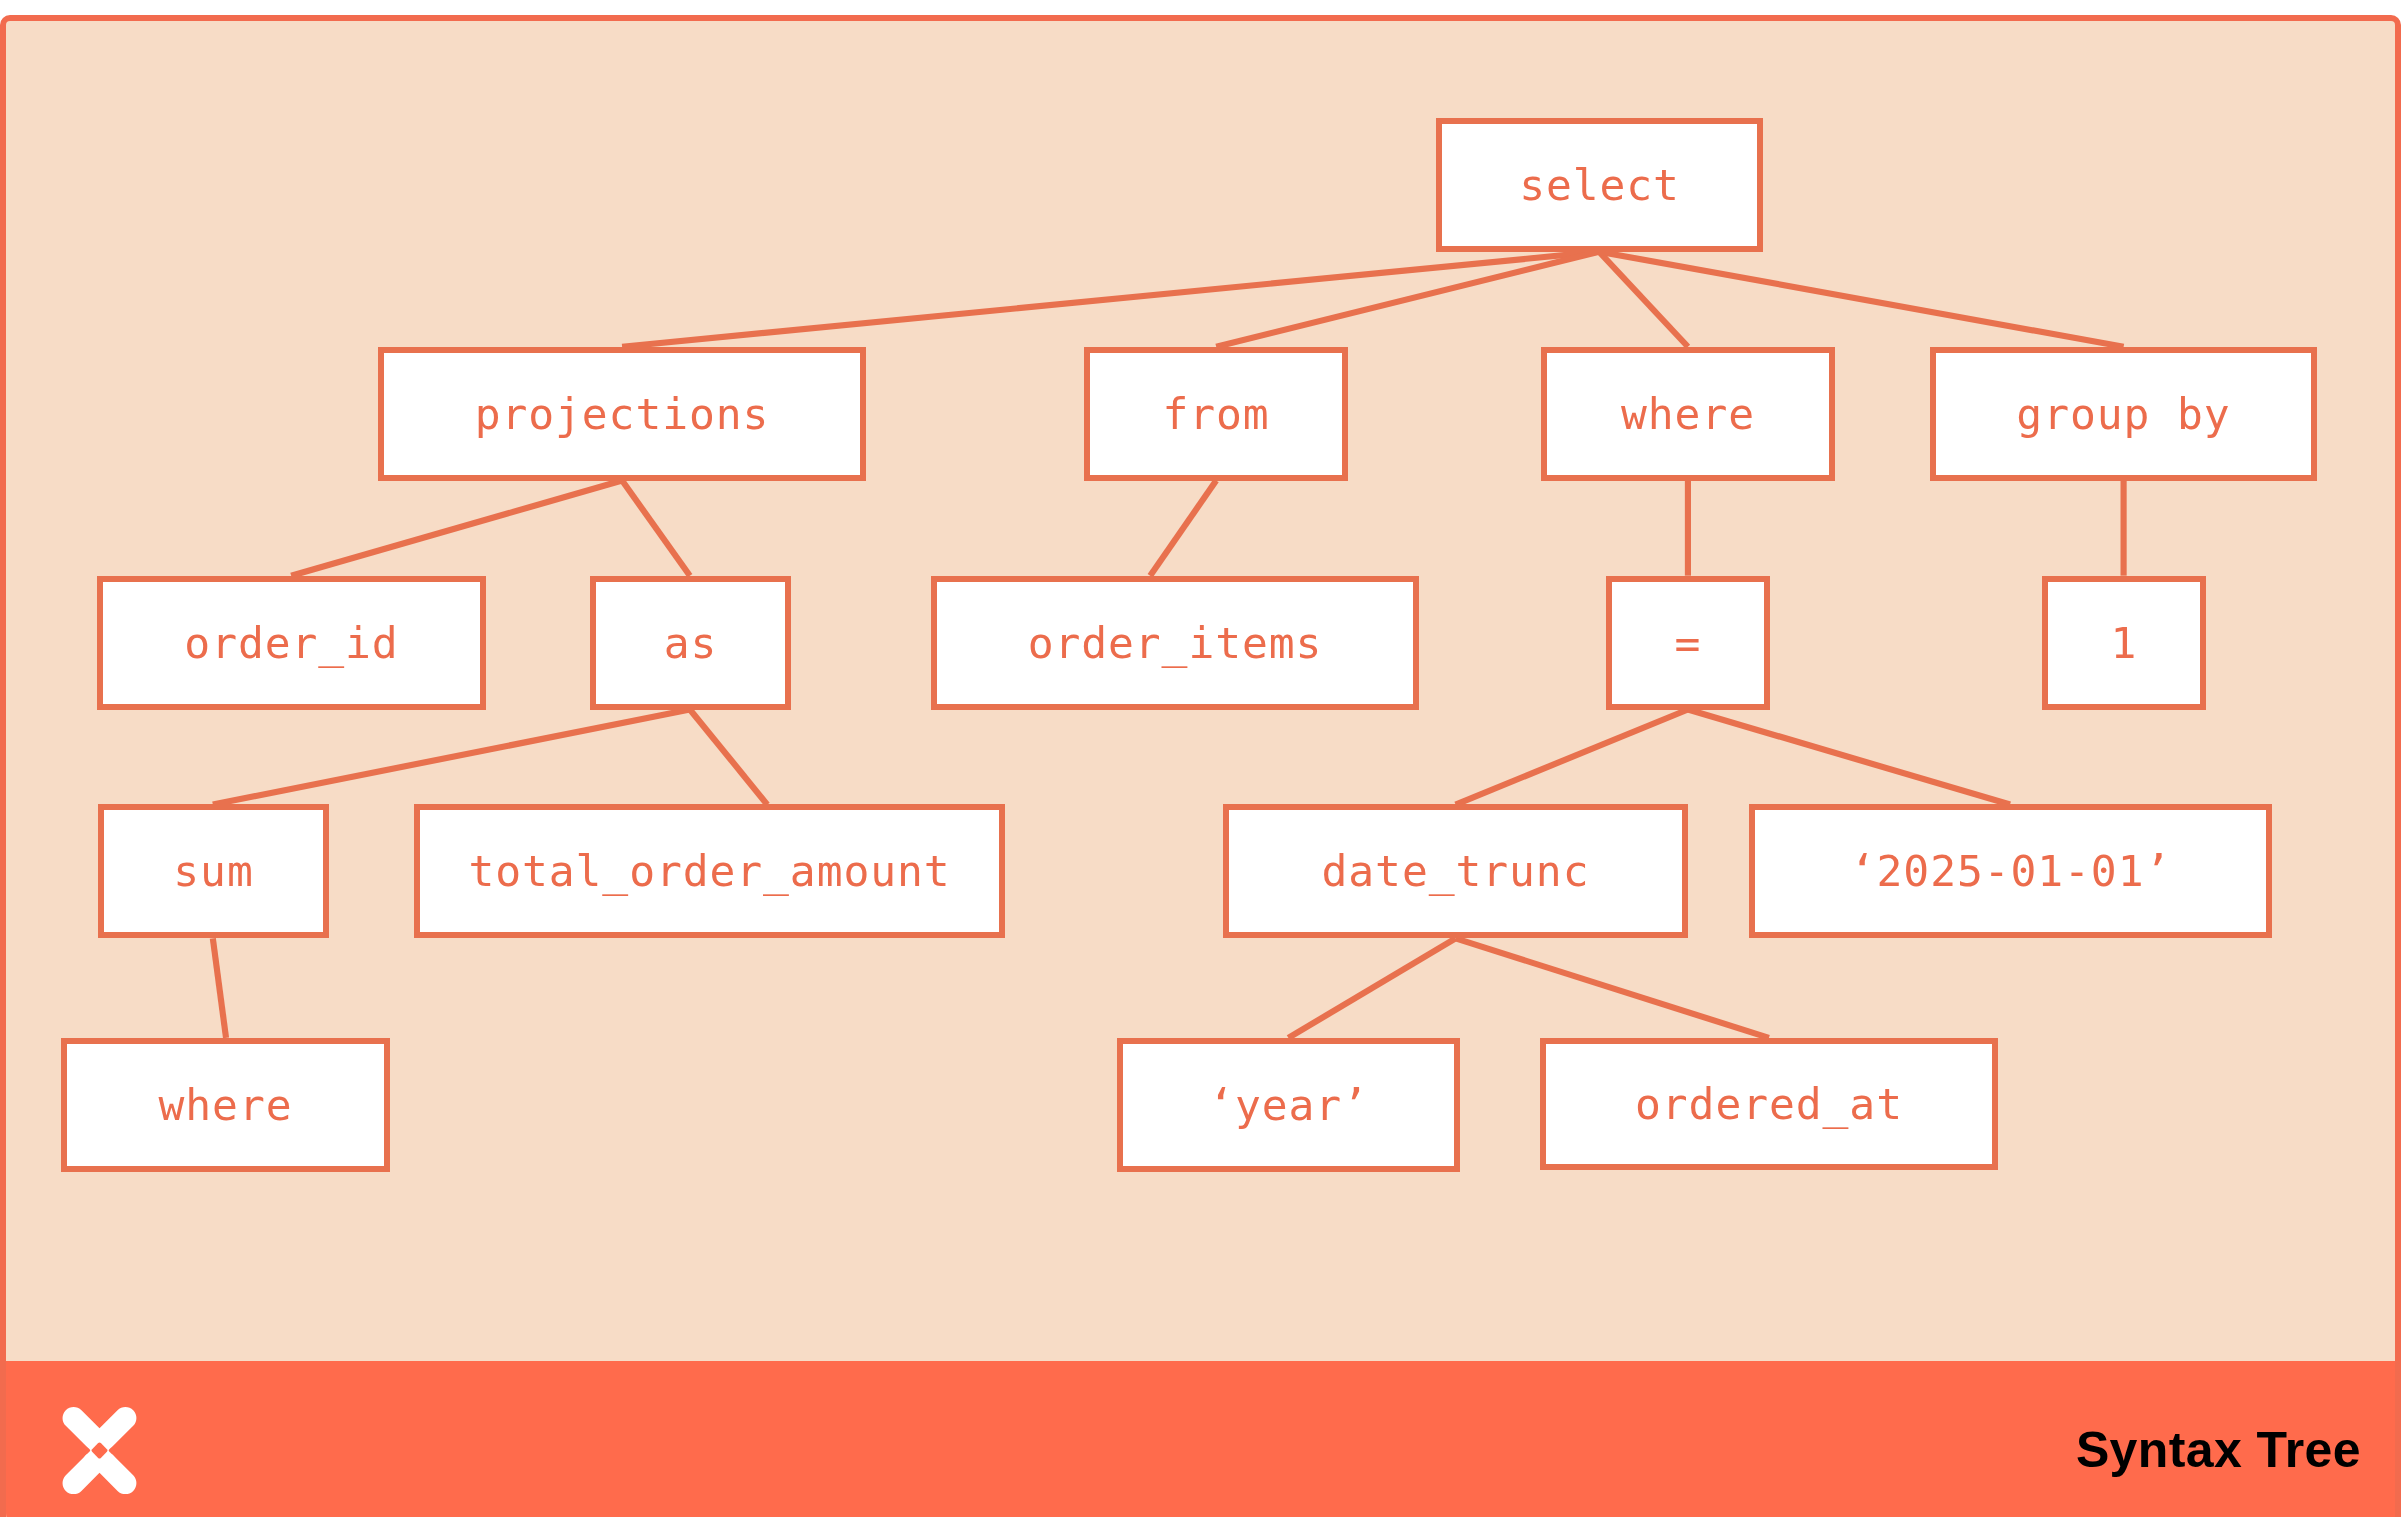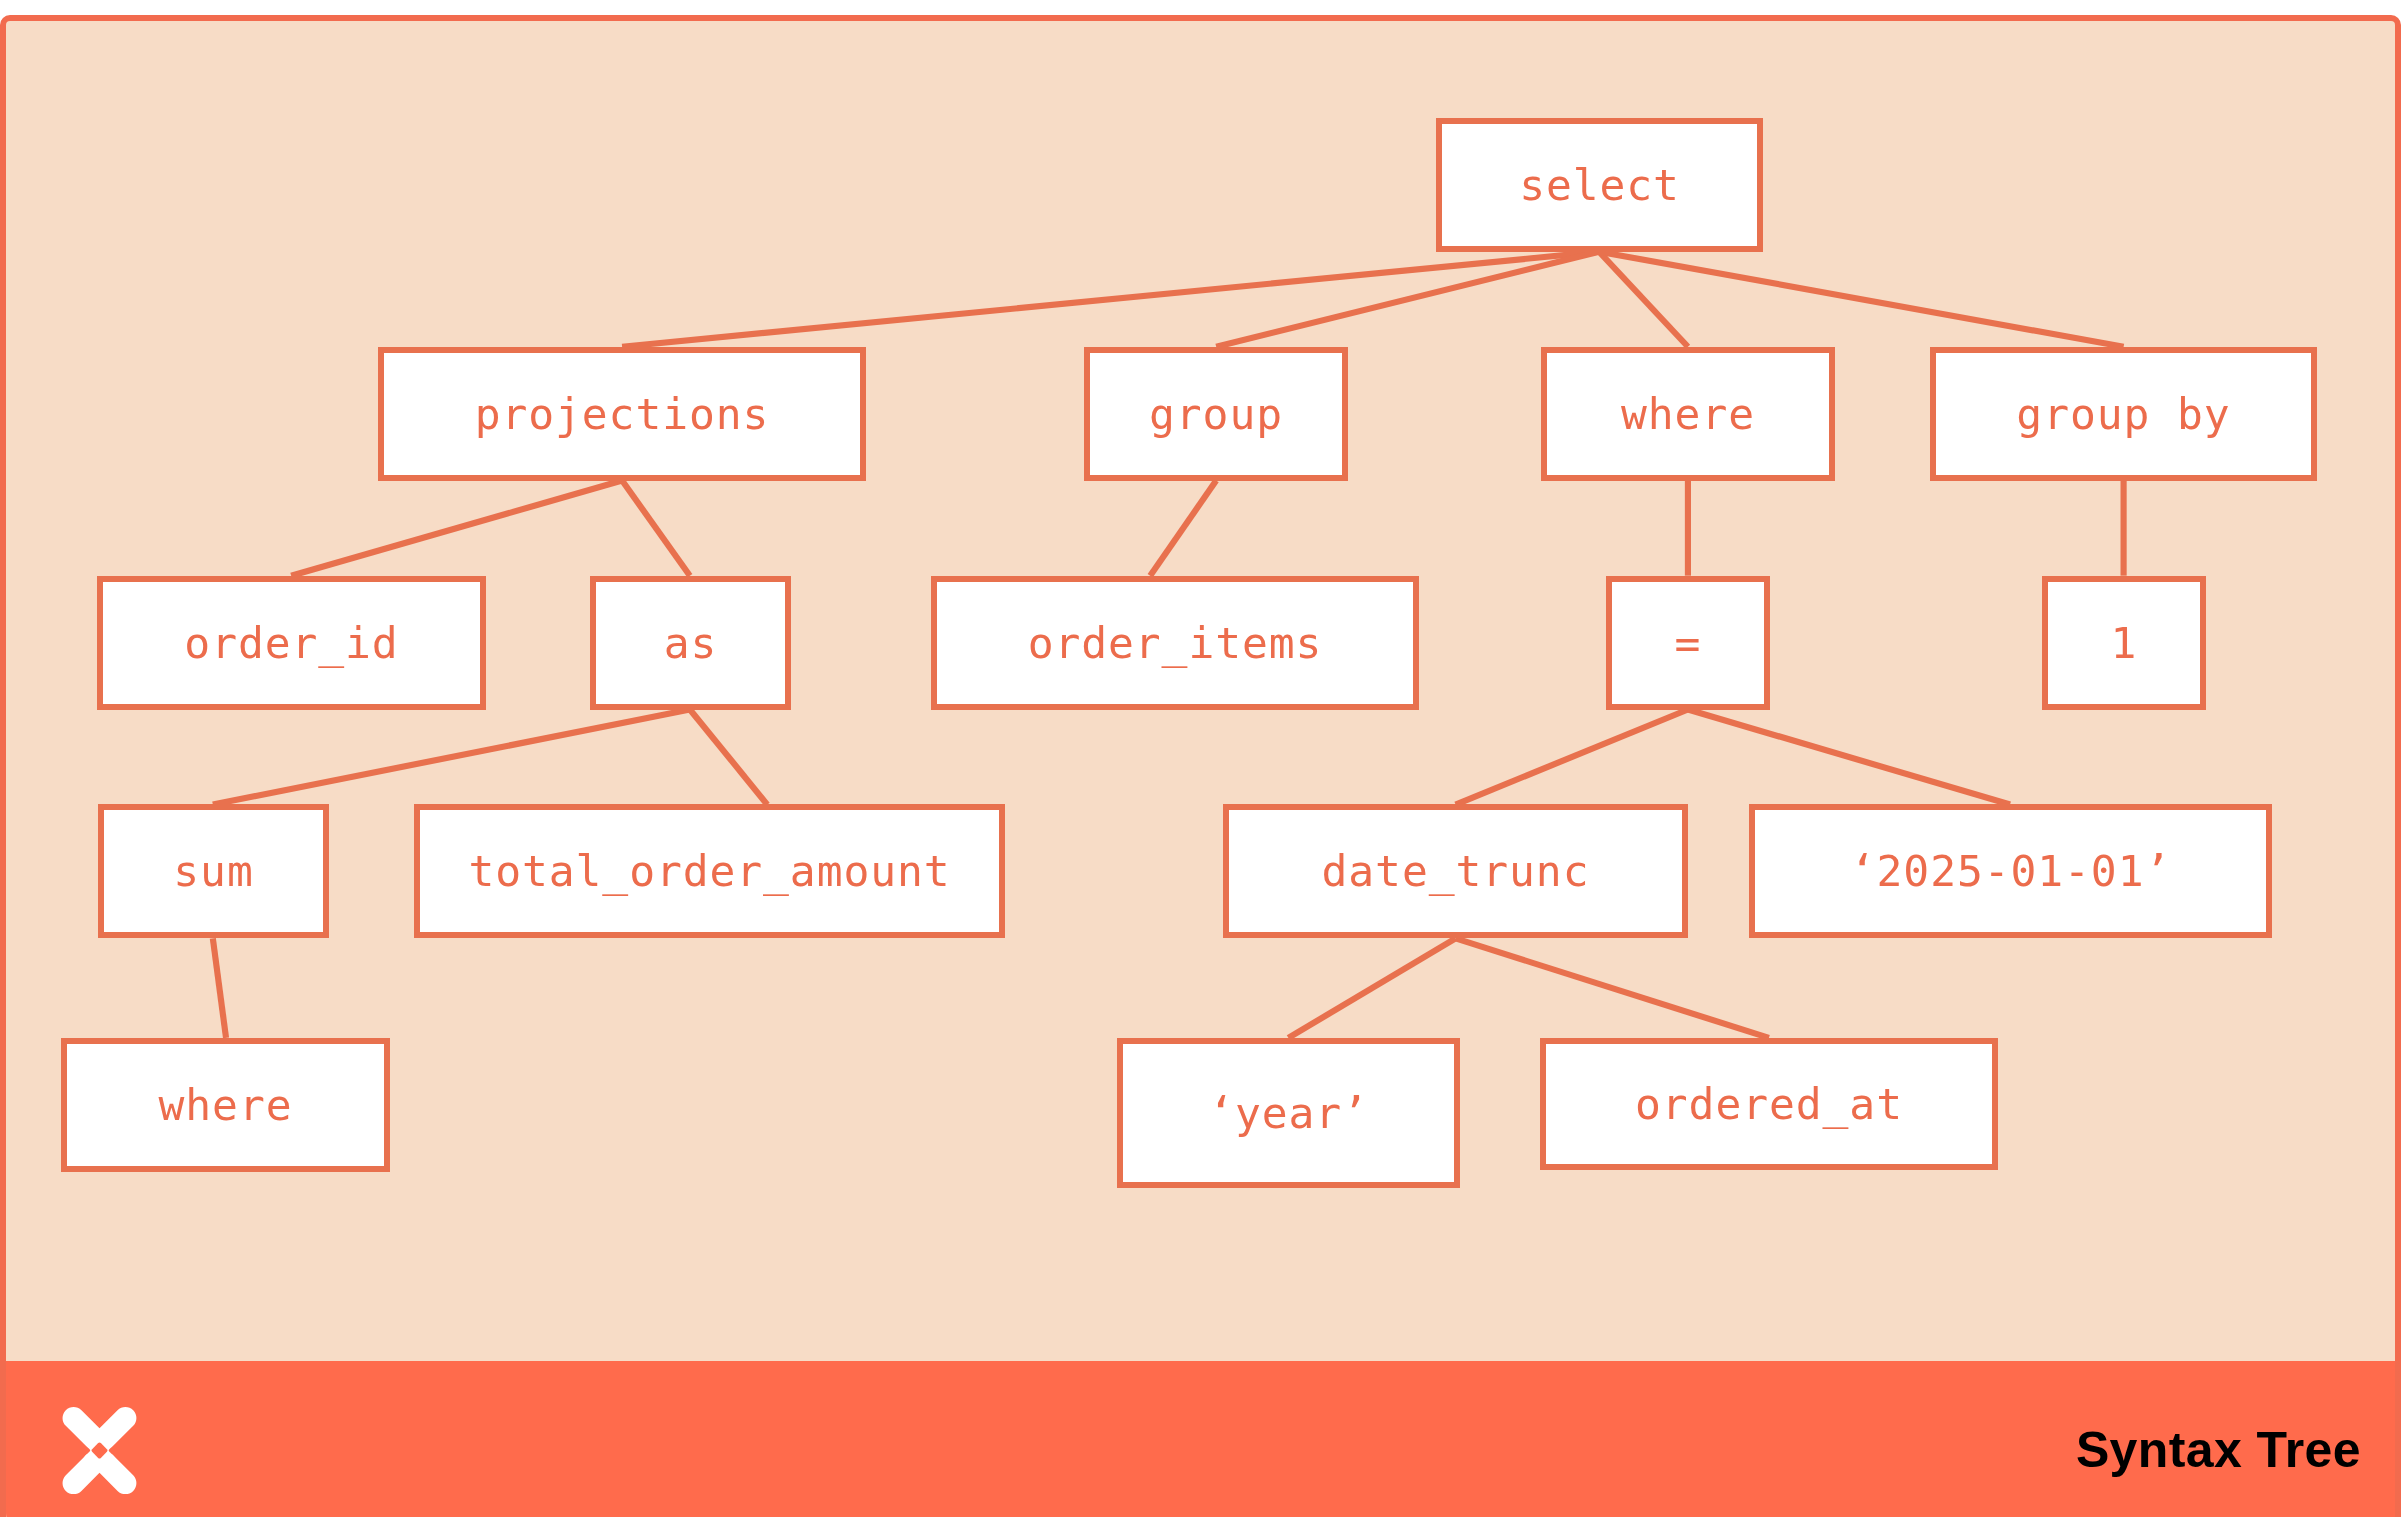--- a/index.html
+++ b/index.html
@@ -106,21 +106,21 @@
           <line x1="1647" y1="1042" x2="2003" y2="1155" stroke="#E8714E" stroke-width="7"></line>
         </svg>
       <div id="nodes">
           <div class="node" style="left: 1430px; top: 97px; width: 327px; height: 134px;">
             <span>select</span>
           </div>
           <div class="node" style="left: 372px; top: 326px; width: 488px; height: 134px;">
             <span>projections</span>
           </div>
           <div class="node" style="left: 1078px; top: 326px; width: 264px; height: 134px;">
-            <span>group</span>
+            <span>from</span>
           </div>
           <div class="node" style="left: 1535px; top: 326px; width: 294px; height: 134px; justify-content: center;">
             <span>where</span>
           </div>
           <div class="node" style="left: 1924px; top: 326px; width: 387px; height: 134px;">
             <span>group by</span>
           </div>
           <div class="node" style="left: 91px; top: 555px; width: 389px; height: 134px;">
             <span>order_id</span>
           </div>
@@ -144,21 +144,21 @@
           </div>
           <div class="node" style="left: 1217px; top: 783px; width: 465px; height: 134px;">
             <span>date_trunc</span>
           </div>
           <div class="node" style="left: 1743px; top: 783px; width: 523px; height: 134px; text-align: center;">
             <span>‘2025-01-01’</span>
           </div>
           <div class="node" style="left: 55px; top: 1017px; width: 329px; height: 134px;">
             <span>where</span>
           </div>
-          <div class="node" style="left: 1111px; top: 1017px; width: 343px; height: 150px;">
+          <div class="node" style="left: 1111px; top: 1017px; width: 343px; height: 134px;">
             <span>‘year’</span>
           </div>
           <div class="node" style="left: 1534px; top: 1017px; width: 458px; height: 132px;">
             <span>ordered_at</span>
           </div>
         </div>
     </div>
 
     <div id="footer">
       <span>

